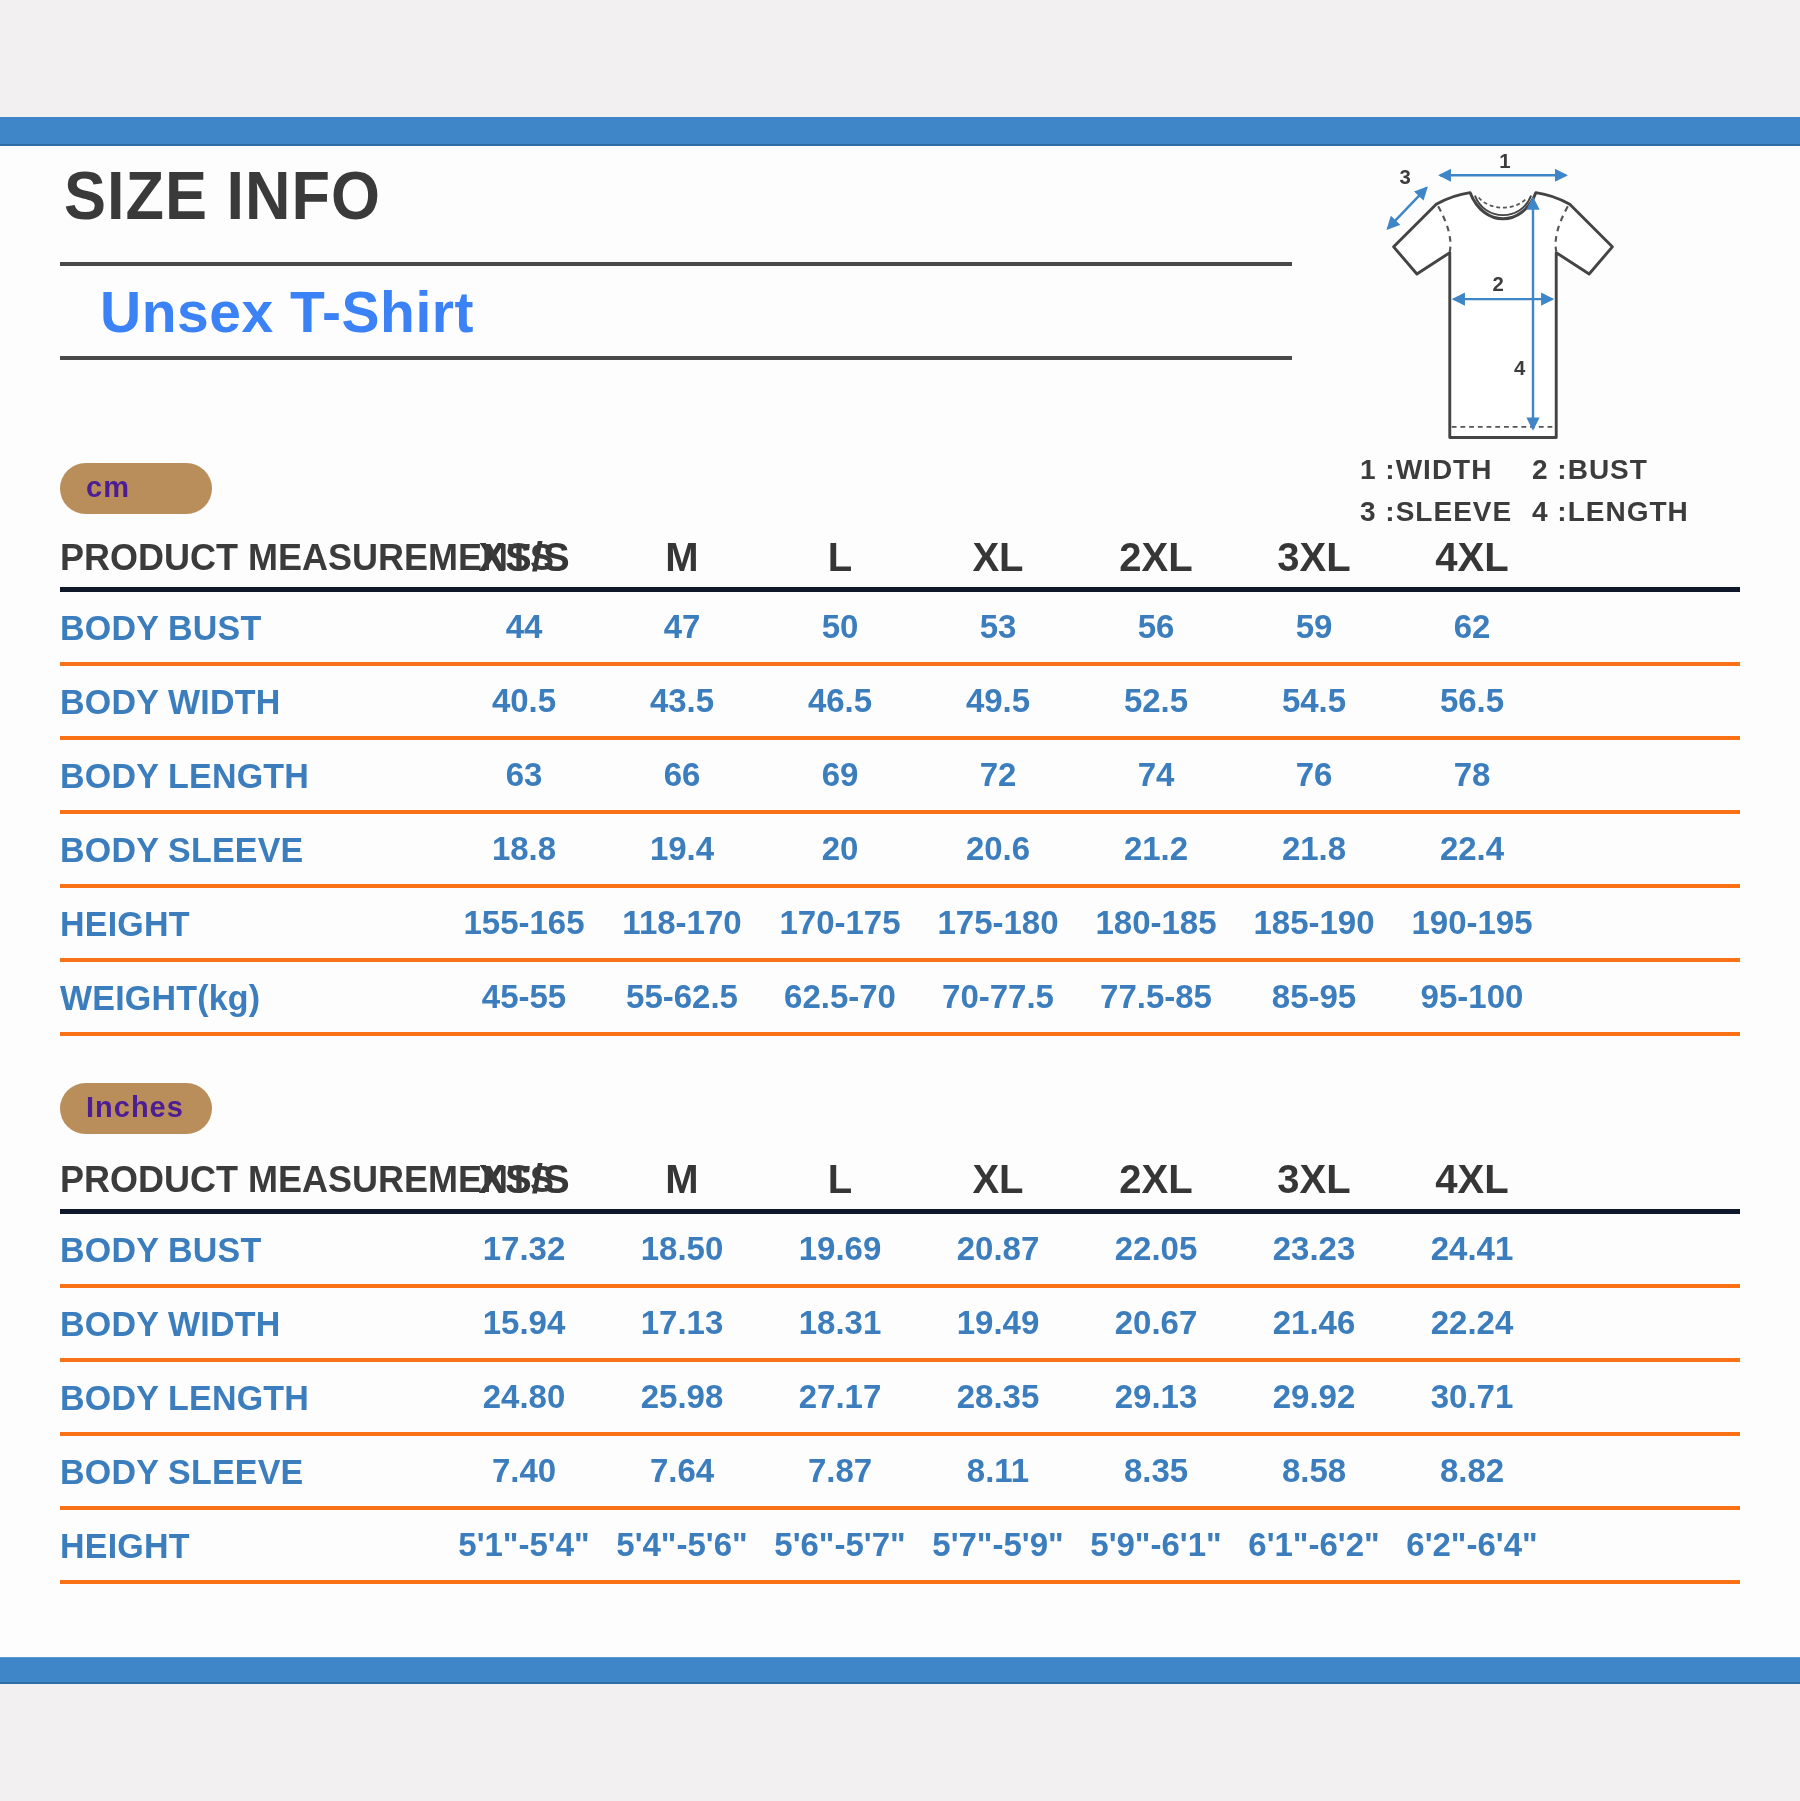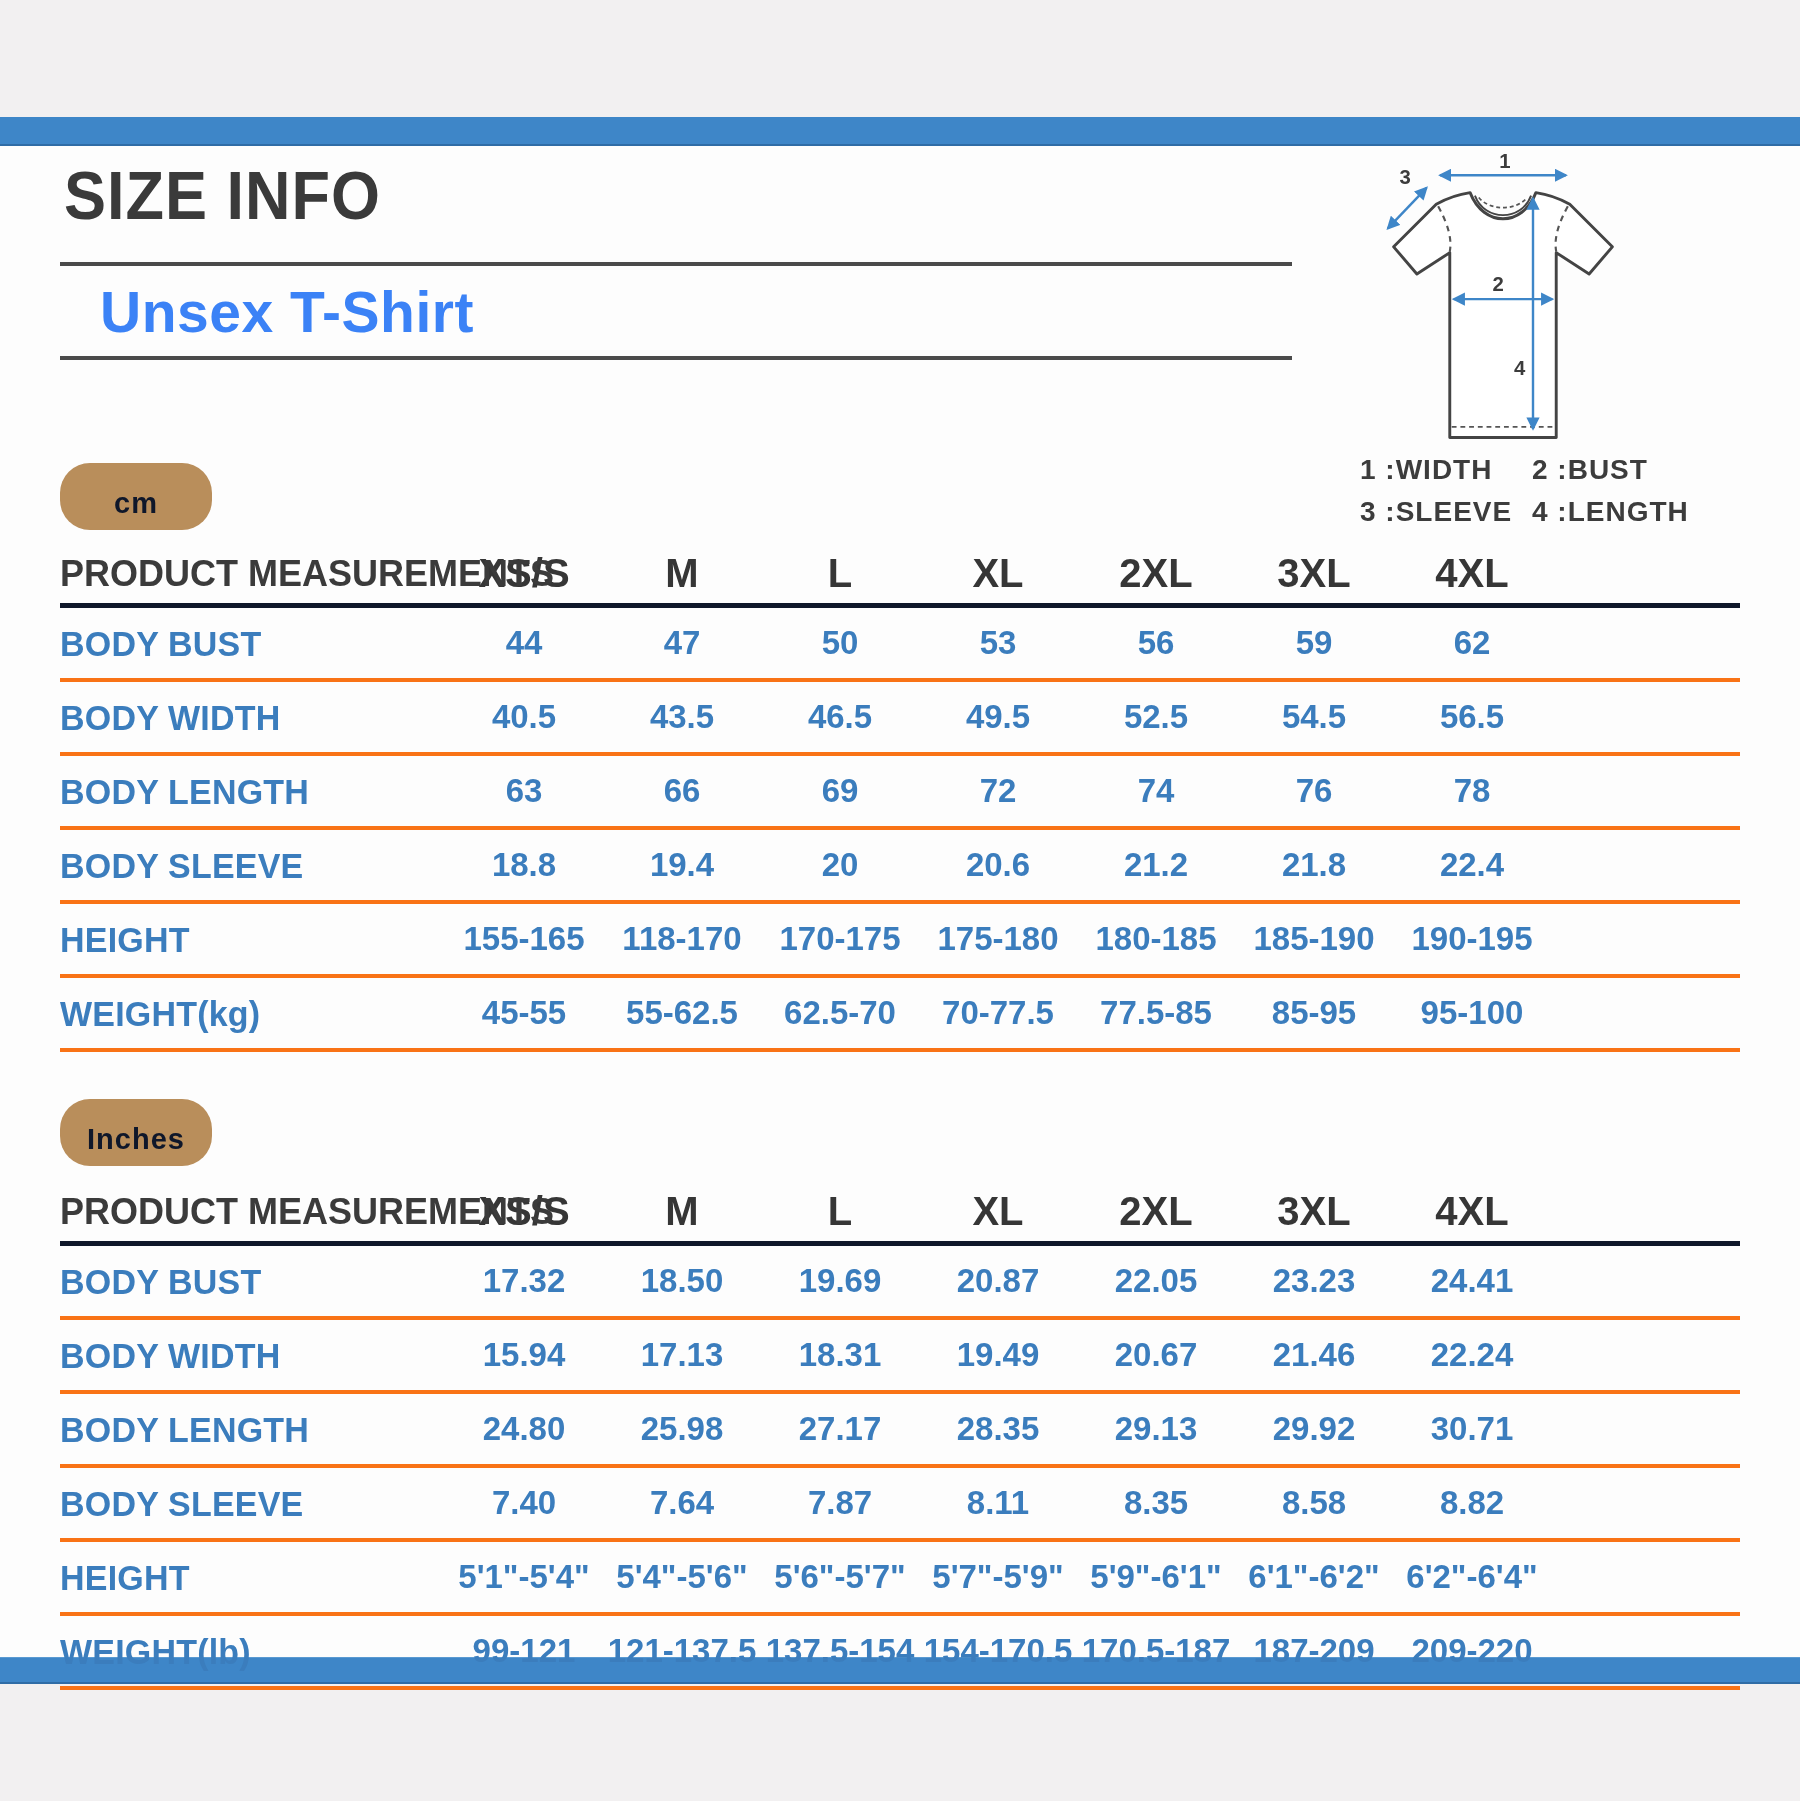--- a/index.html
+++ b/index.html
@@ -36,23 +36,23 @@
   .diagram svg { display:block; }
   .diagram-legend {
     display:grid; grid-template-columns:172px 200px; row-gap:10px;
     margin:2px 0 0 22px;
     font-size:28px; font-weight:700; color:#3c3c3c; letter-spacing:1px;
     white-space:nowrap;
   }
 
   
   .unit-badge {
-    display:inline-block; background:#b98e5b; color:#0f172a;
-    font-size:29px; font-weight:700; text-align:center;
-    min-width:152px; padding:24px 26px 10px;
+    display:inline-block; background:#b98e5b; color:#4c1d95;
+    font-size:29px; font-weight:700; text-align:left;
+    min-width:152px; padding:8px 26px 10px;
     border-radius:30px; letter-spacing:1px;
   }
   .unit-badge.cm { margin-top:103px; }
   .unit-badge.inches { margin-top:47px; }
 
   
   .sizetable { width:1680px; }
   .sizetable.cm { margin-top:13px; }
   .sizetable.inches { margin-top:15px; }
   .trow {
@@ -277,29 +277,18 @@
       <div class="tlabel">HEIGHT</div>
       <div class="tcell">5'1"-5'4"</div>
       <div class="tcell">5'4"-5'6"</div>
       <div class="tcell">5'6"-5'7"</div>
       <div class="tcell">5'7"-5'9"</div>
       <div class="tcell">5'9"-6'1"</div>
       <div class="tcell">6'1"-6'2"</div>
       <div class="tcell">6'2"-6'4"</div>
       <div></div>
     </div>
-    <div class="trow">
-      <div class="tlabel">WEIGHT(lb)</div>
-      <div class="tcell">99-121</div>
-      <div class="tcell">121-137.5</div>
-      <div class="tcell">137.5-154</div>
-      <div class="tcell">154-170.5</div>
-      <div class="tcell">170.5-187</div>
-      <div class="tcell">187-209</div>
-      <div class="tcell">209-220</div>
-      <div></div>
-    </div>
   </div>
 
 </div>
 
 <div class="blue-bar bottom"></div>
 <div class="band-bottom"></div>
 
 </body></html>

